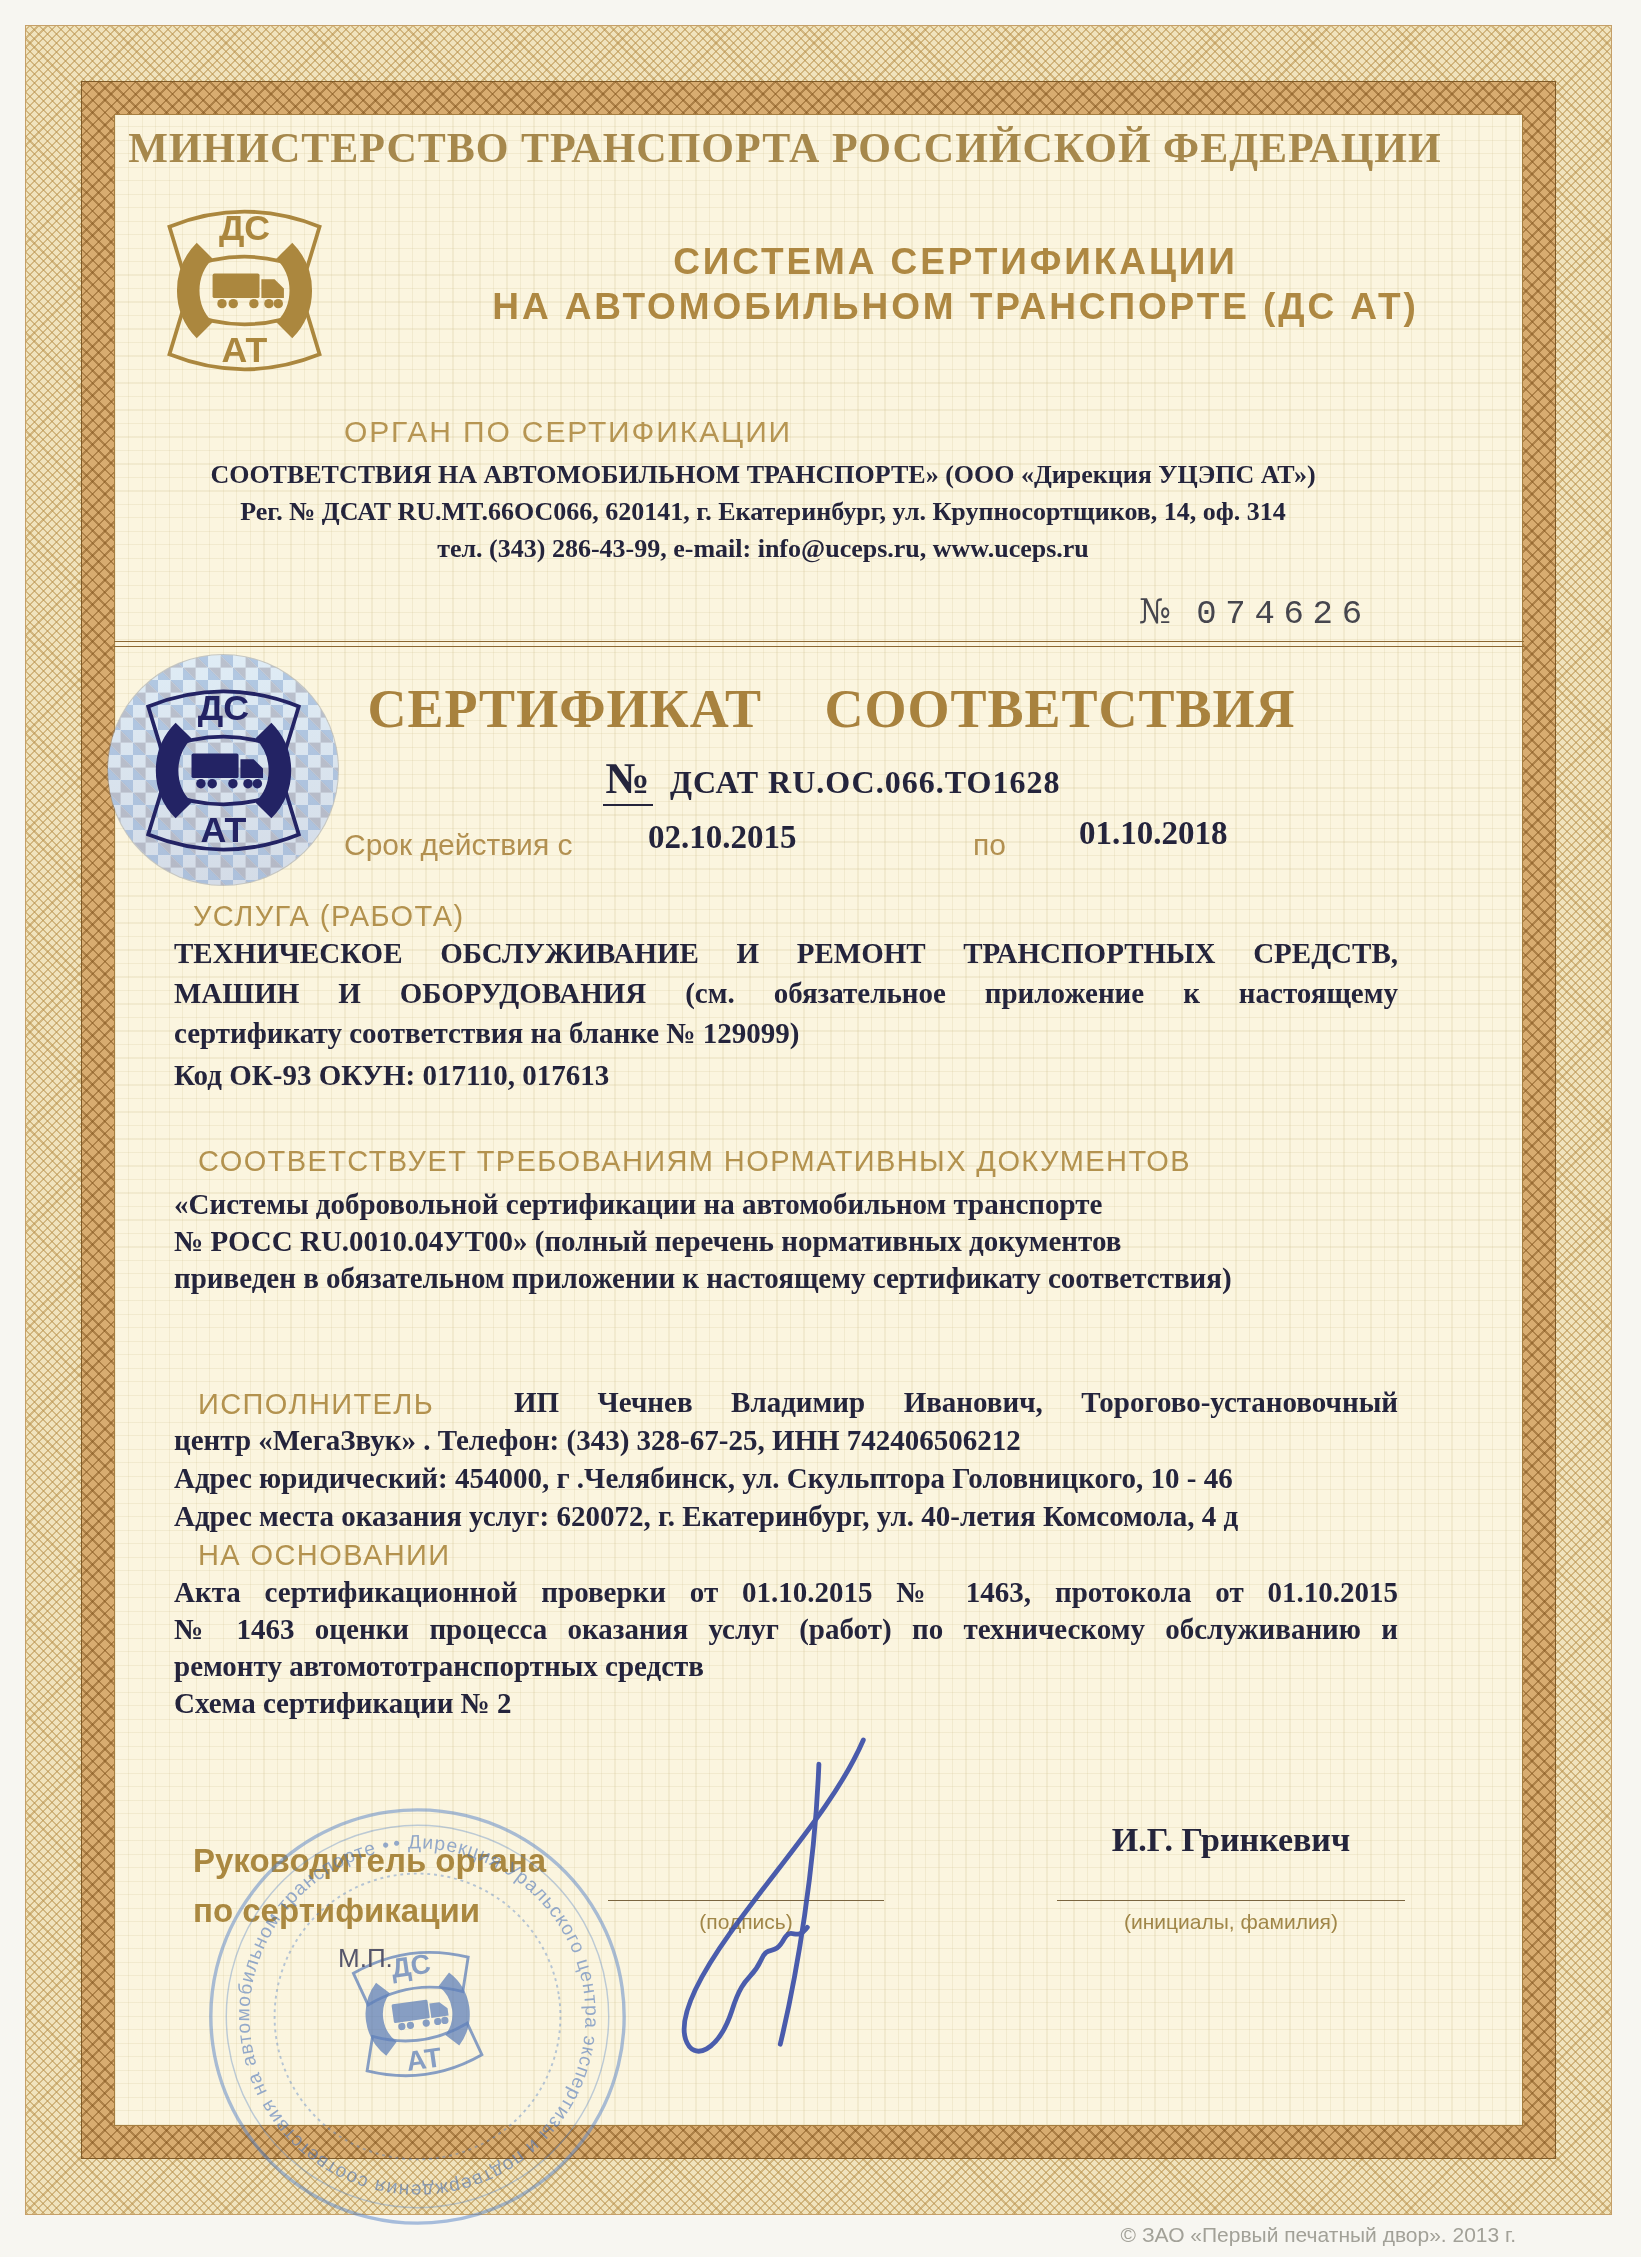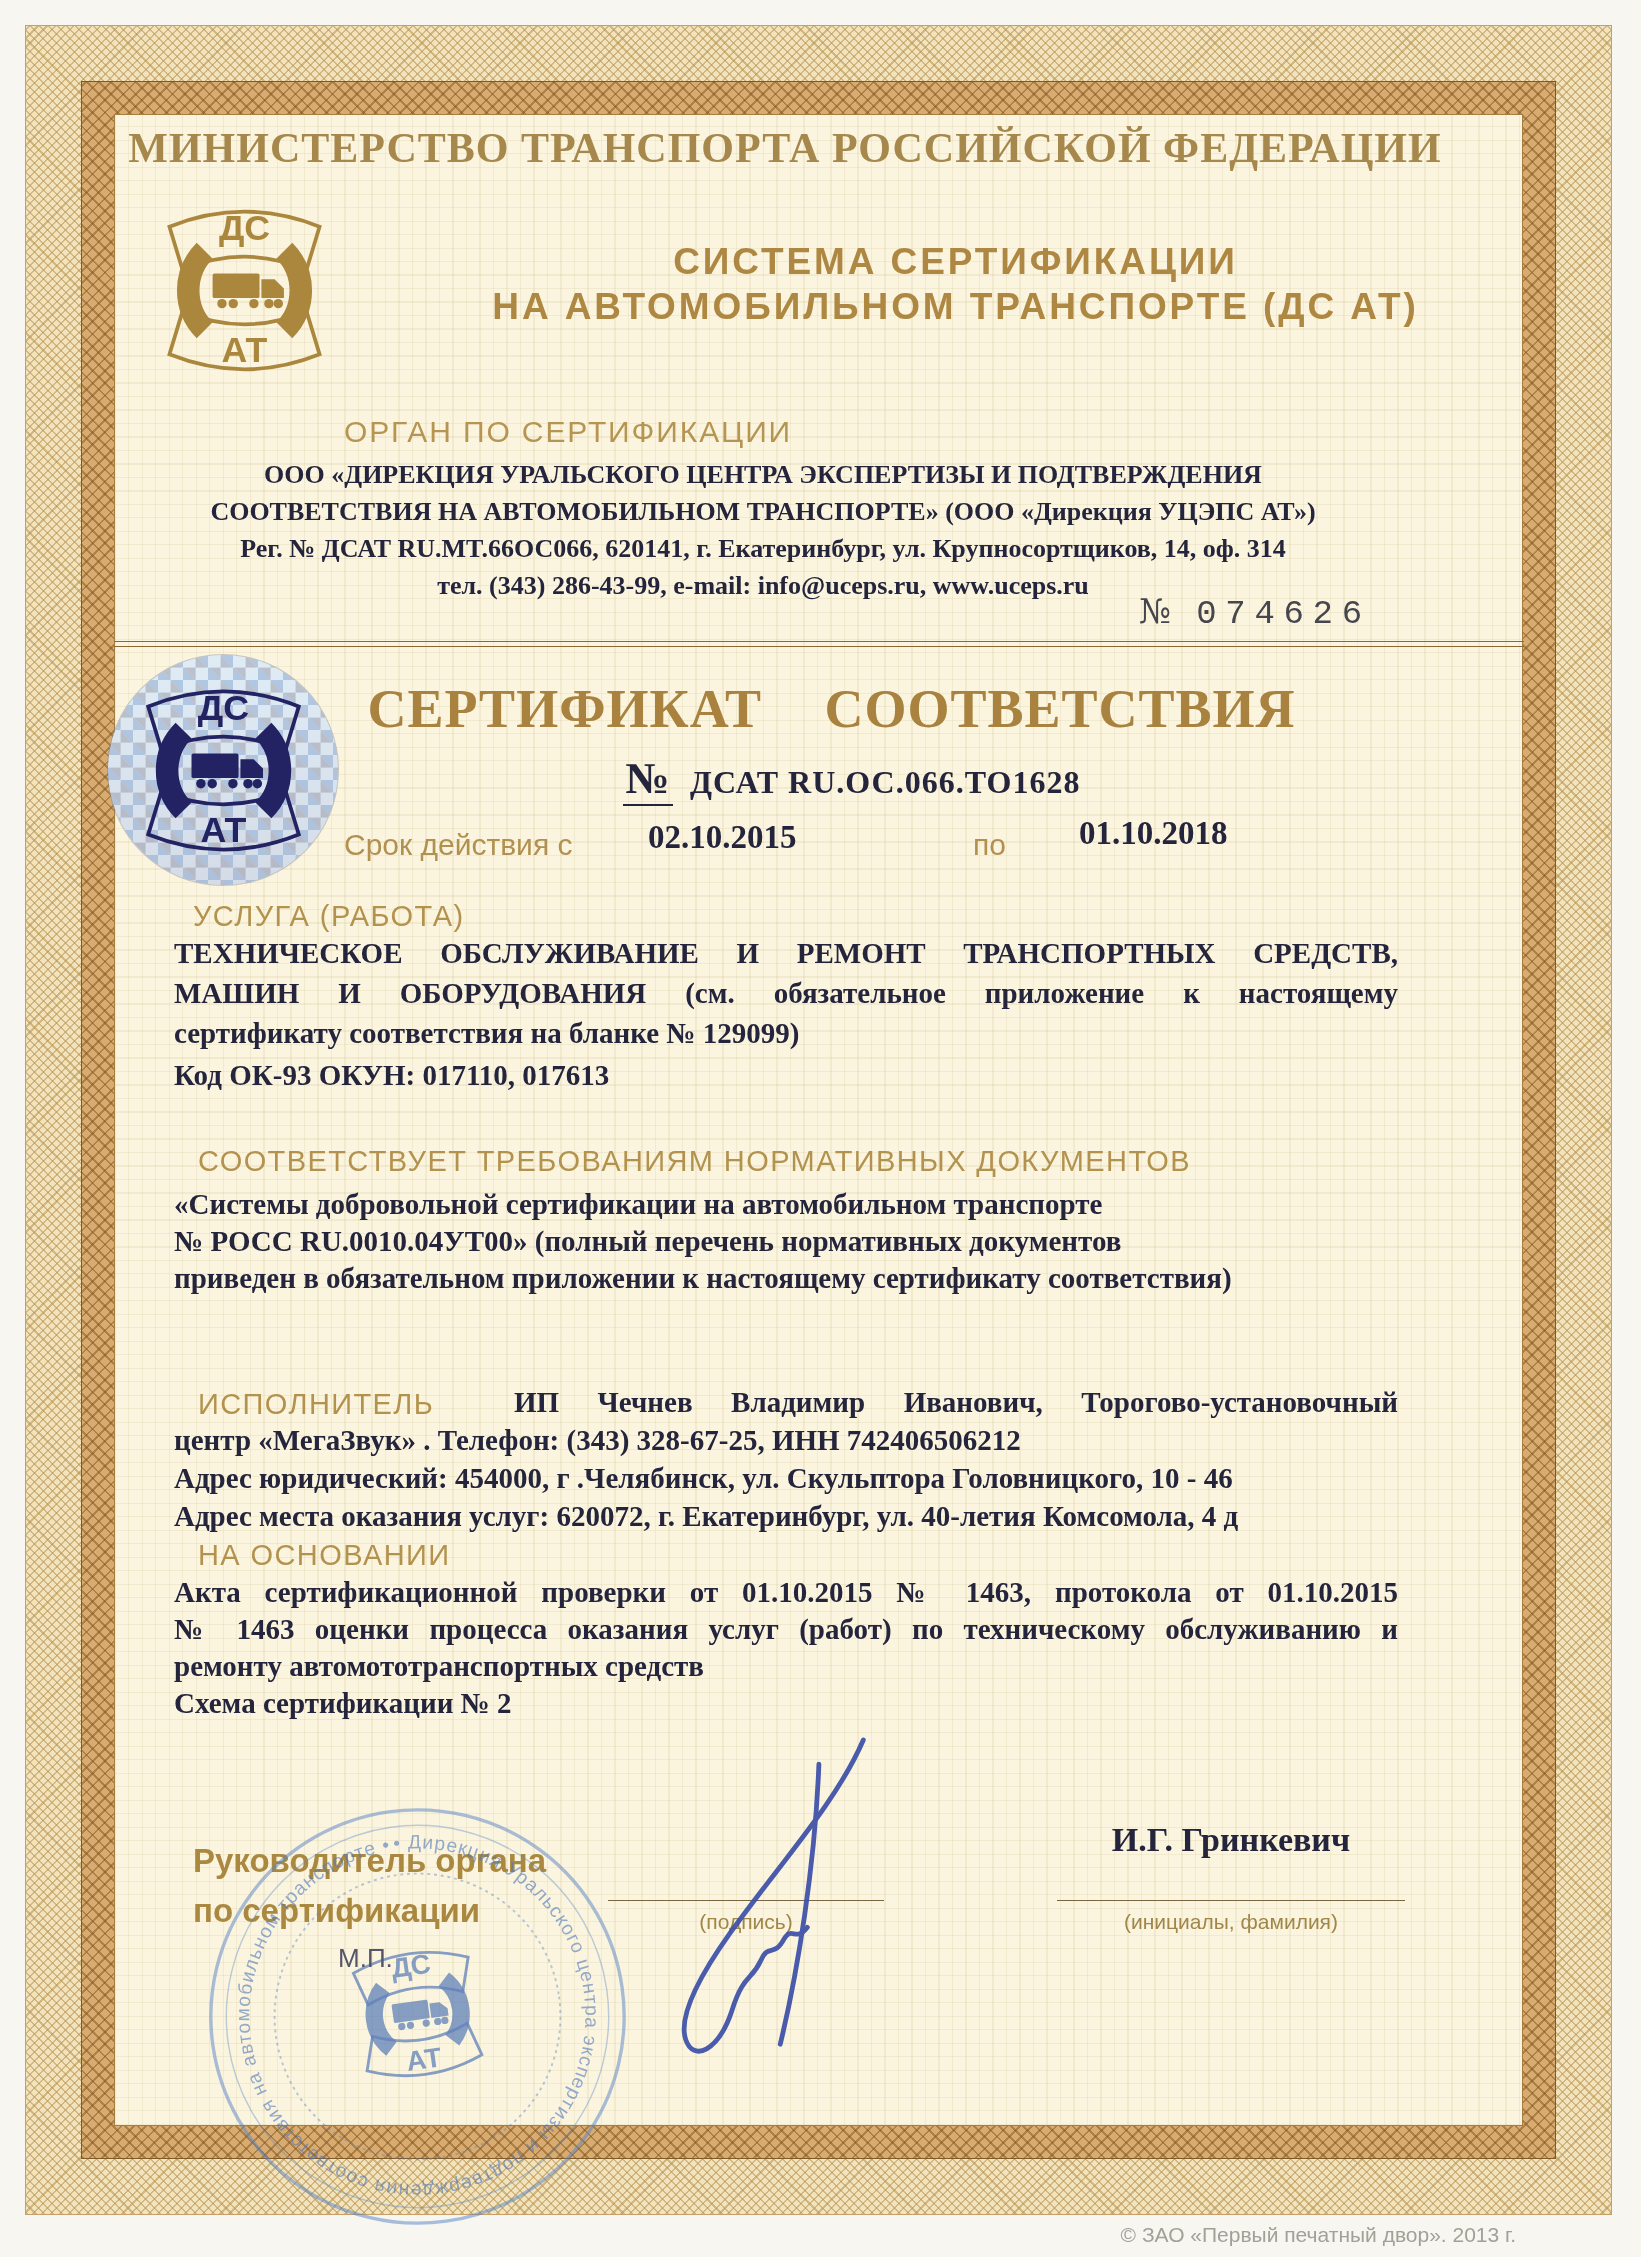--- a/index.html
+++ b/index.html
@@ -55,21 +55,21 @@
               font-size:30px; letter-spacing:1.9px; color:#b69552; }
   .org-lines { left:118px; top:456px; width:1290px; text-align:center;
               font-size:26px; line-height:37px; }
   .blank-no  { left:1139px; top:591px; font-family:"DejaVu Serif", serif;
               font-size:34px; color:#46464e; }
   .blank-no .digits { letter-spacing:8.7px; margin-left:25px;font-family:Liberation Mono, monospace; }
 
   .cert-title { left:344px; top:678px; width:975px; text-align:center;
               font-size:54px; color:#a8823e; font-weight:bold;
               word-spacing:48px; letter-spacing:1px; }
-  .cert-no   { left:344px; top:753px; width:975px; text-align:center;padding-left:20px; }
+  .cert-no   { left:344px; top:753px; width:975px; text-align:center; }
   .cert-no .mark { font-size:44px; font-weight:bold; color:#24243c;
               border-bottom:2.9px double #24243c; padding:0 2.9px 1px; margin-right:17.4px; }
   .cert-no .num  { font-size:32px; font-weight:bold; color:#24243c; letter-spacing:1px; }
 
   .validity-label { font-size:30px; }
   .validity-date  { font-size:33px; }
 
   .section-label { font-size:29px; letter-spacing:1.4px; color:#b3924e; }
   .para { width:1224px; font-size:29px; font-weight:bold; color:#24243c; }
   .para div { min-height:1em; }
@@ -142,21 +142,20 @@
     <use href="#emblem"></use>
   </svg>
 
   <div class="abs system">
     <div>СИСТЕМА СЕРТИФИКАЦИИ</div>
     <div>НА АВТОМОБИЛЬНОМ ТРАНСПОРТЕ (ДС АТ)</div>
   </div>
 
   <div class="abs organ-heading gold-sans">ОРГАН ПО СЕРТИФИКАЦИИ</div>
   <div class="abs org-lines navy">
-    <div>ООО «ДИРЕКЦИЯ УРАЛЬСКОГО ЦЕНТРА ЭКСПЕРТИЗЫ И ПОДТВЕРЖДЕНИЯ</div>
     <div>СООТВЕТСТВИЯ НА АВТОМОБИЛЬНОМ ТРАНСПОРТЕ» (ООО «Дирекция УЦЭПС АТ»)</div>
     <div>Рег. № ДСАТ RU.MT.66ОС066, 620141, г. Екатеринбург, ул. Крупносортщиков, 14, оф. 314</div>
     <div>тел. (343) 286-43-99, e-mail: info@uceps.ru, www.uceps.ru</div>
   </div>
 
   <div class="abs blank-no">
     <span>№</span><span class="digits">074626</span>
   </div>
 
   <div class="abs divider"></div>

